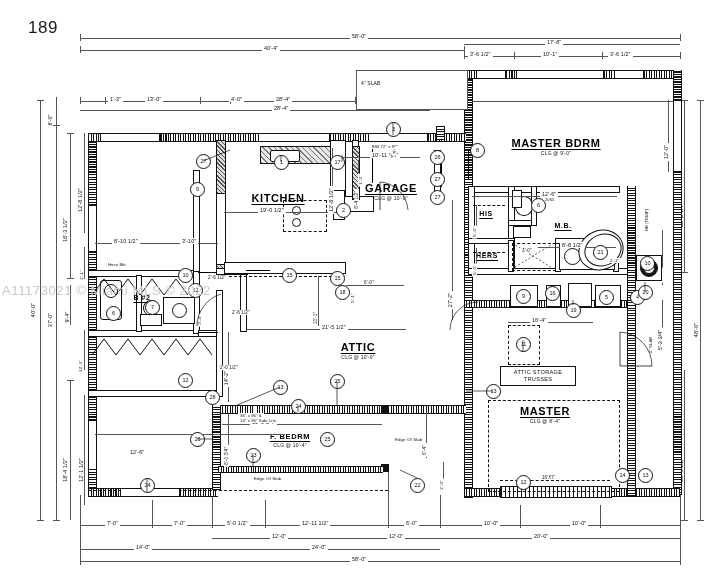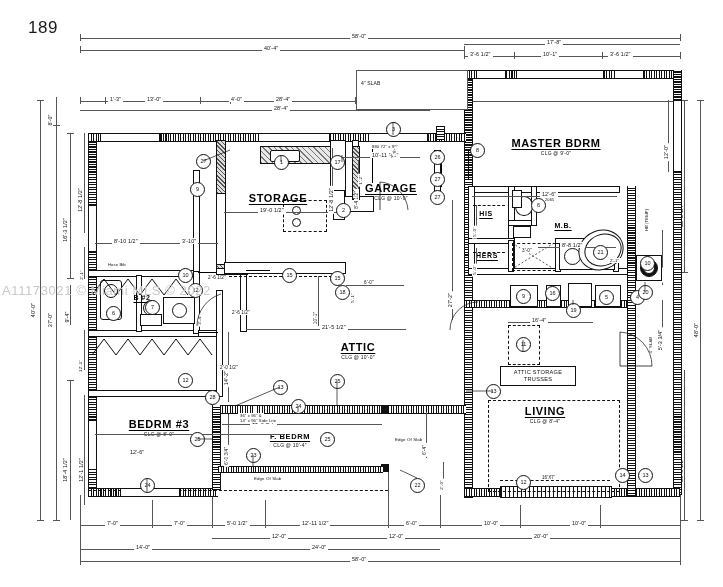--- a/index.html
+++ b/index.html
@@ -349,21 +349,21 @@
   <div class="fxr" style="left:643px;top:262px;width:10px;height:10px;background:#fff;"></div>
 
   <div class="dash" style="left:508px;top:325px;width:30px;height:38px;"></div>
   <div class="notebox" style="left:500px;top:366px;width:68px;">
     <div>ATTIC STORAGE</div>
     <div>TRUSSES</div>
   </div>
 
 
   <div class="room" style="left:234px;top:192px;width:88px;">
-    <div class="rn">STORAGE</div>
+    <div class="rn">KITCHEN</div>
   </div>
 
   <div class="room" style="left:352px;top:182px;width:78px;">
     <div class="rn">GARAGE</div>
     <div class="rc">CLG @ 10'-0"</div>
   </div>
 
   <div class="room" style="left:496px;top:137px;width:120px;">
     <div class="rn">MASTER BDRM</div>
     <div class="rc">CLG @ 9'-0"</div>
@@ -383,32 +383,28 @@
 
   <div class="room xs" style="left:122px;top:294px;width:40px;">
     <div class="rn">B #2</div>
   </div>
 
   <div class="room" style="left:318px;top:341px;width:80px;">
     <div class="rn">ATTIC</div>
     <div class="rc">CLG @ 10'-0"</div>
   </div>
 
-  <div class="room" style="left:104px;top:418px;width:110px;">
-    <div class="rn">BEDRM #3</div>
-    <div class="rc">CLG @ 8'-0"</div>
-  </div>
 
   <div class="room sm" style="left:240px;top:432px;width:100px;">
     <div class="rn">F. BEDRM</div>
     <div class="rc">CLG @ 10'-4"</div>
   </div>
 
   <div class="room" style="left:500px;top:405px;width:90px;">
-    <div class="rn">LIVING</div>
+    <div class="rn">MASTER</div>
     <div class="rc">CLG @ 8'-4"</div>
   </div>
 
   <div class="dimline" style="left:224px;top:212px;width:118px;"></div>
   <div class="dtxt" style="left:258px;top:207px;">19'-0 1/2"</div>
   <div class="dimvert" style="left:332px;top:148px;height:62px;"></div>
   <div class="dtxt" style="left:328px;top:200px;transform:rotate(-90deg) translate(-50%,0);transform-origin:0 0;">12'-8 1/2"</div>
 
   <div class="dimline" style="left:95px;top:243px;width:100px;"></div>
   <div class="dtxt" style="left:112px;top:238px;">8'-10 1/2"</div>

